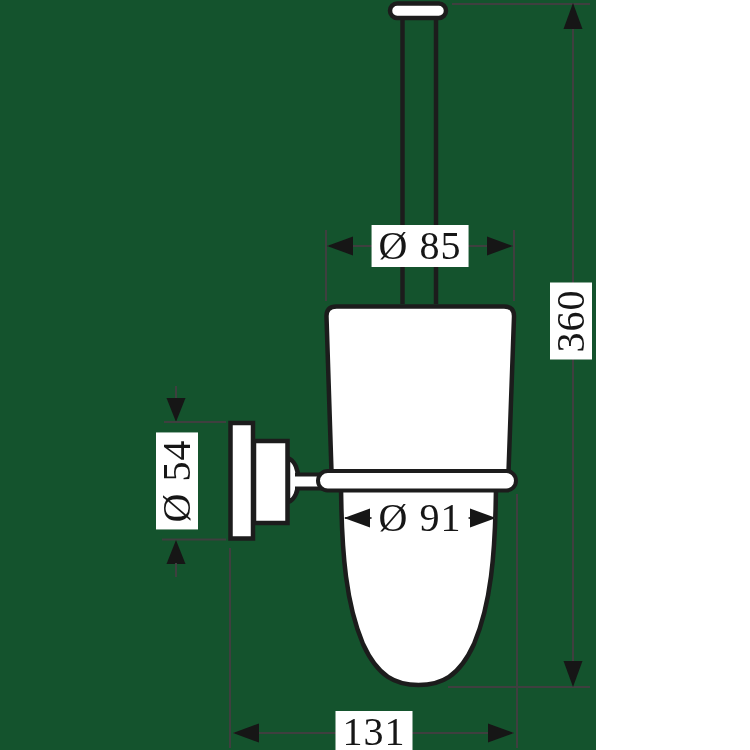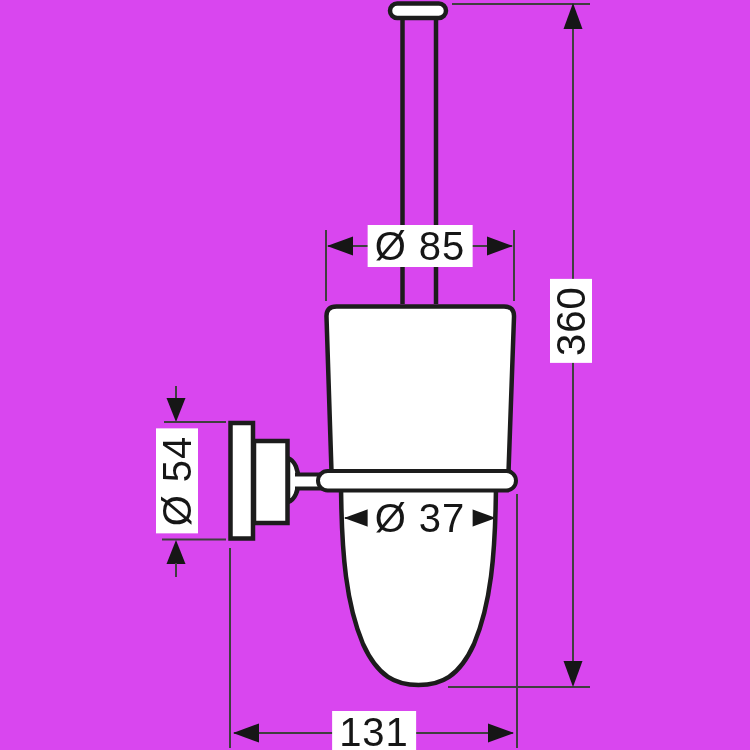--- a/index.html
+++ b/index.html
@@ -3,24 +3,25 @@
 <meta charset="utf-8">
 <style>
   html, body {
     margin: 0;
     padding: 0;
     background: #ffffff;
     font-family: "Liberation Sans", sans-serif;
   }
   .canvas {
     position: relative;
-    width: 750px;
+    width: 596px;
     height: 750px;
-    background: #d946ef;
+    background: #14532d;
     overflow: hidden;
+    font-family: Liberation Serif, serif;
   }
   .canvas svg {
     position: absolute;
     left: 0;
     top: 0;
   }
   .dim-label {
     position: absolute;
     font-size: 40px;
     line-height: 1.05;
@@ -103,21 +104,21 @@
       <line x1="452" y1="4" x2="590" y2="4"></line>
       <line x1="448" y1="687" x2="590" y2="687"></line>
       <line x1="573" y1="26" x2="573" y2="661"></line>
       <polygon points="573,3 563.5,29 582.5,29" stroke="none"></polygon>
       <polygon points="573,687 563.5,661 582.5,661" stroke="none"></polygon>
     </g>
   </svg>
 
   <div class="dim-label" style="left:420px; top:246px;">Ø 85</div>
 
-  <div class="dim-label" style="left:420px; top:518px;">Ø 37</div>
+  <div class="dim-label" style="left:420px; top:518px;">Ø 91</div>
 
   <div class="dim-label vertical" style="left:177px; top:481px;">Ø 54</div>
 
   <div class="dim-label vertical" style="left:571px; top:321px;">360</div>
 
   <div class="dim-label" style="left:374px; top:732px;">131</div>
 
 </div>
 
 </body></html>

